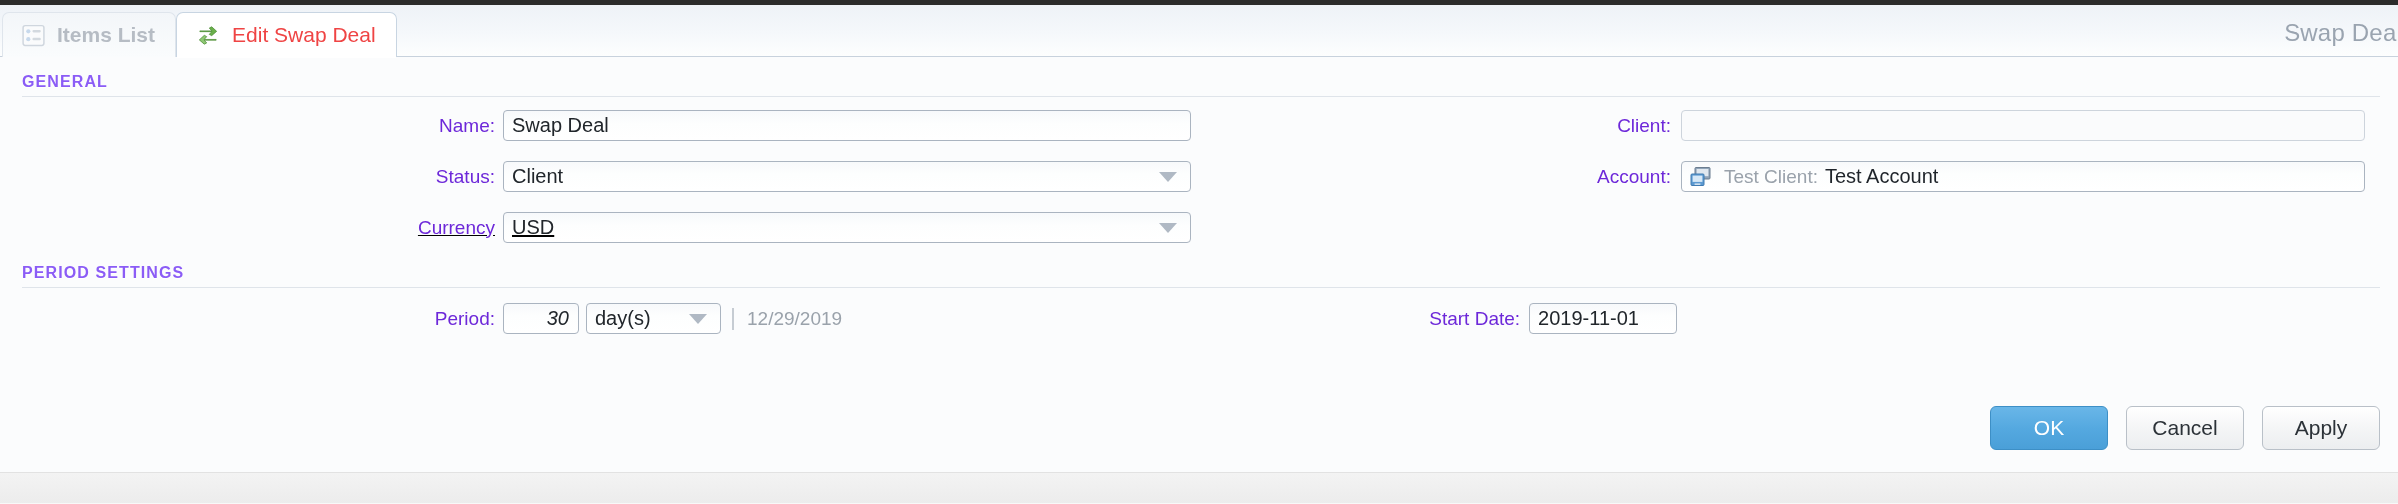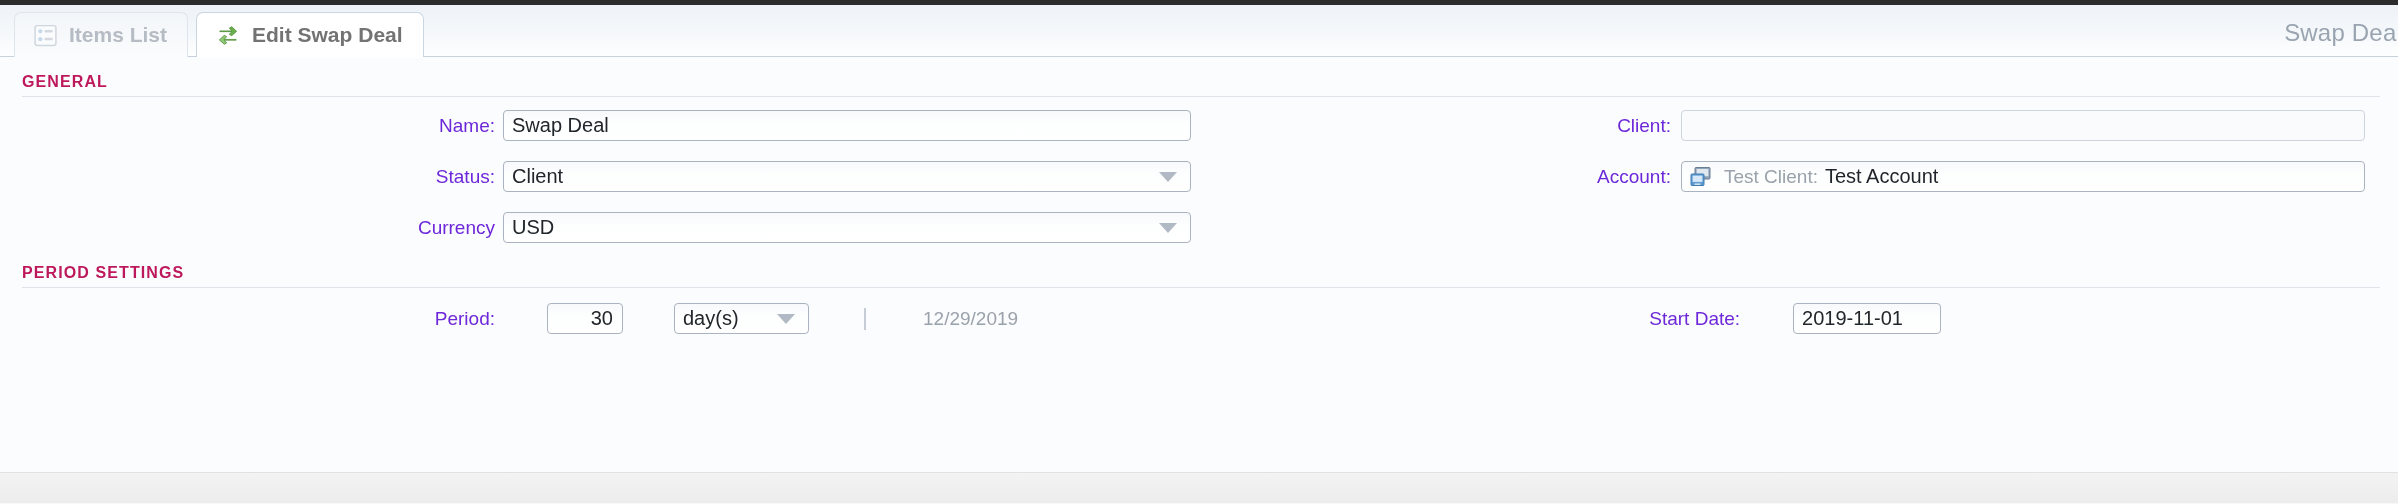--- a/index.html
+++ b/index.html
@@ -29,21 +29,21 @@
   }
 
   
   .tabbar {
     position: relative;
     height: 52px;
     flex: 0 0 auto;
     background: linear-gradient(to bottom, #eef2f7 0%, #f5f8fb 55%, #fdfefe 100%);
     display: flex;
     align-items: flex-end;
-    padding-left: 14px;
+    padding-left: 2px;
     border-bottom: 1px solid #c8d2dd;
   }
   .tab {
     display: flex;
     align-items: center;
     gap: 11px;
     height: 45px;
     padding: 0 20px 0 18px;
     border: 1px solid transparent;
     border-bottom: none;
@@ -53,27 +53,26 @@
     top: 1px;
     white-space: nowrap;
   }
   .tab.inactive {
     color: #b6bcc4;
     font-weight: bold;
     background: linear-gradient(to bottom,#f3f6f9,#fafcfd);
     border-color: #dfe5ec;
   }
   .tab.active {
-    color: #737373;
-    font-weight: bold;
+    color: #ef4444;
+    font-weight: normal;
     background: #ffffff;
     border-color: #c8d5e2;
     box-shadow: 0 -1px 0 #ffffff inset;
     z-index: 3;
-    margin-left: 8px;
   }
   .tab.active::after {
     content: "";
     position: absolute;
     left: 0; right: 0; bottom: -1px;
     height: 2px;
     background: #ffffff;
   }
   .tabbar-title {
     position: absolute;
@@ -93,21 +92,21 @@
     flex: 1 1 auto;
     position: relative;
     background: #fbfcfd;
     padding: 0;
   }
 
   .section-head {
     font-size: 16px;
     font-weight: bold;
     letter-spacing: 1.1px;
-    color: #be185d;
+    color: #8b5cf6;
     padding: 0 0 5px 22px;
     text-shadow: 0 1px 0 #ffffff;
   }
   .section-rule {
     height: 1px;
     background: #dfe4ea;
     margin: 0 18px 0 22px;
   }
 
   .row {
@@ -265,49 +264,54 @@
               <rect x="1" y="8" width="13" height="11.5" rx="1" fill="#5d9ad1" stroke="#3f7ab1" stroke-width="1"></rect>
               <rect x="2.6" y="9.6" width="9.8" height="6.3" fill="#d6e8f7"></rect>
               <rect x="4.6" y="17.4" width="5.8" height="1.6" fill="#cfe0ef"></rect>
             </svg>
           </span>
           <span class="prefix">Test Client:</span>
           <span class="acct-name">Test Account</span>
         </div>
       </div>
 
-      <div class="row" style="margin-top:18px;">
+      <div class="row" style="margin-top:18px;text-decoration:underline;">
         <div class="lbl" style="width:495px;">Currency</div>
         <div class="field select" style="width:688px; margin-left:8px;gap:44px;">
           <span>USD</span>
           <span class="caret"></span>
         </div>
       </div>
     </div>
 
     <div style="padding-top:20px;">
       <div class="section-head">PERIOD SETTINGS</div>
       <div class="section-rule"></div>
     </div>
 
-    <div class="row" style="margin-top:14px;gap:44px;">
+    <div class="row" style="margin-top:14px;">
       <div class="lbl" style="width:495px;">Period:</div>
-      <div class="field num" style="width:76px; margin-left:8px;">
+      <div class="field num" style="width:76px; margin-left:8px;font-style:italic;">
         <span>30</span>
       </div>
       <div class="field select" style="width:135px; margin-left:7px;">
         <span>day(s)</span>
         <span class="caret"></span>
       </div>
       <span class="vsep"></span>
       <span class="sidetext">12/29/2019</span>
 
       <div class="lbl" style="width:330px; margin-left:348px;">Start Date:</div>
       <div class="field" style="width:148px; margin-left:9px;">
         <span>2019-11-01</span>
       </div>
     </div>
 
+    <div class="btnrow">
+      <div class="btn primary">OK</div>
+      <div class="btn">Cancel</div>
+      <div class="btn">Apply</div>
+    </div>
 
   </div>
 
   <div class="bottombar"></div>
 </div>
 
 </body></html>

